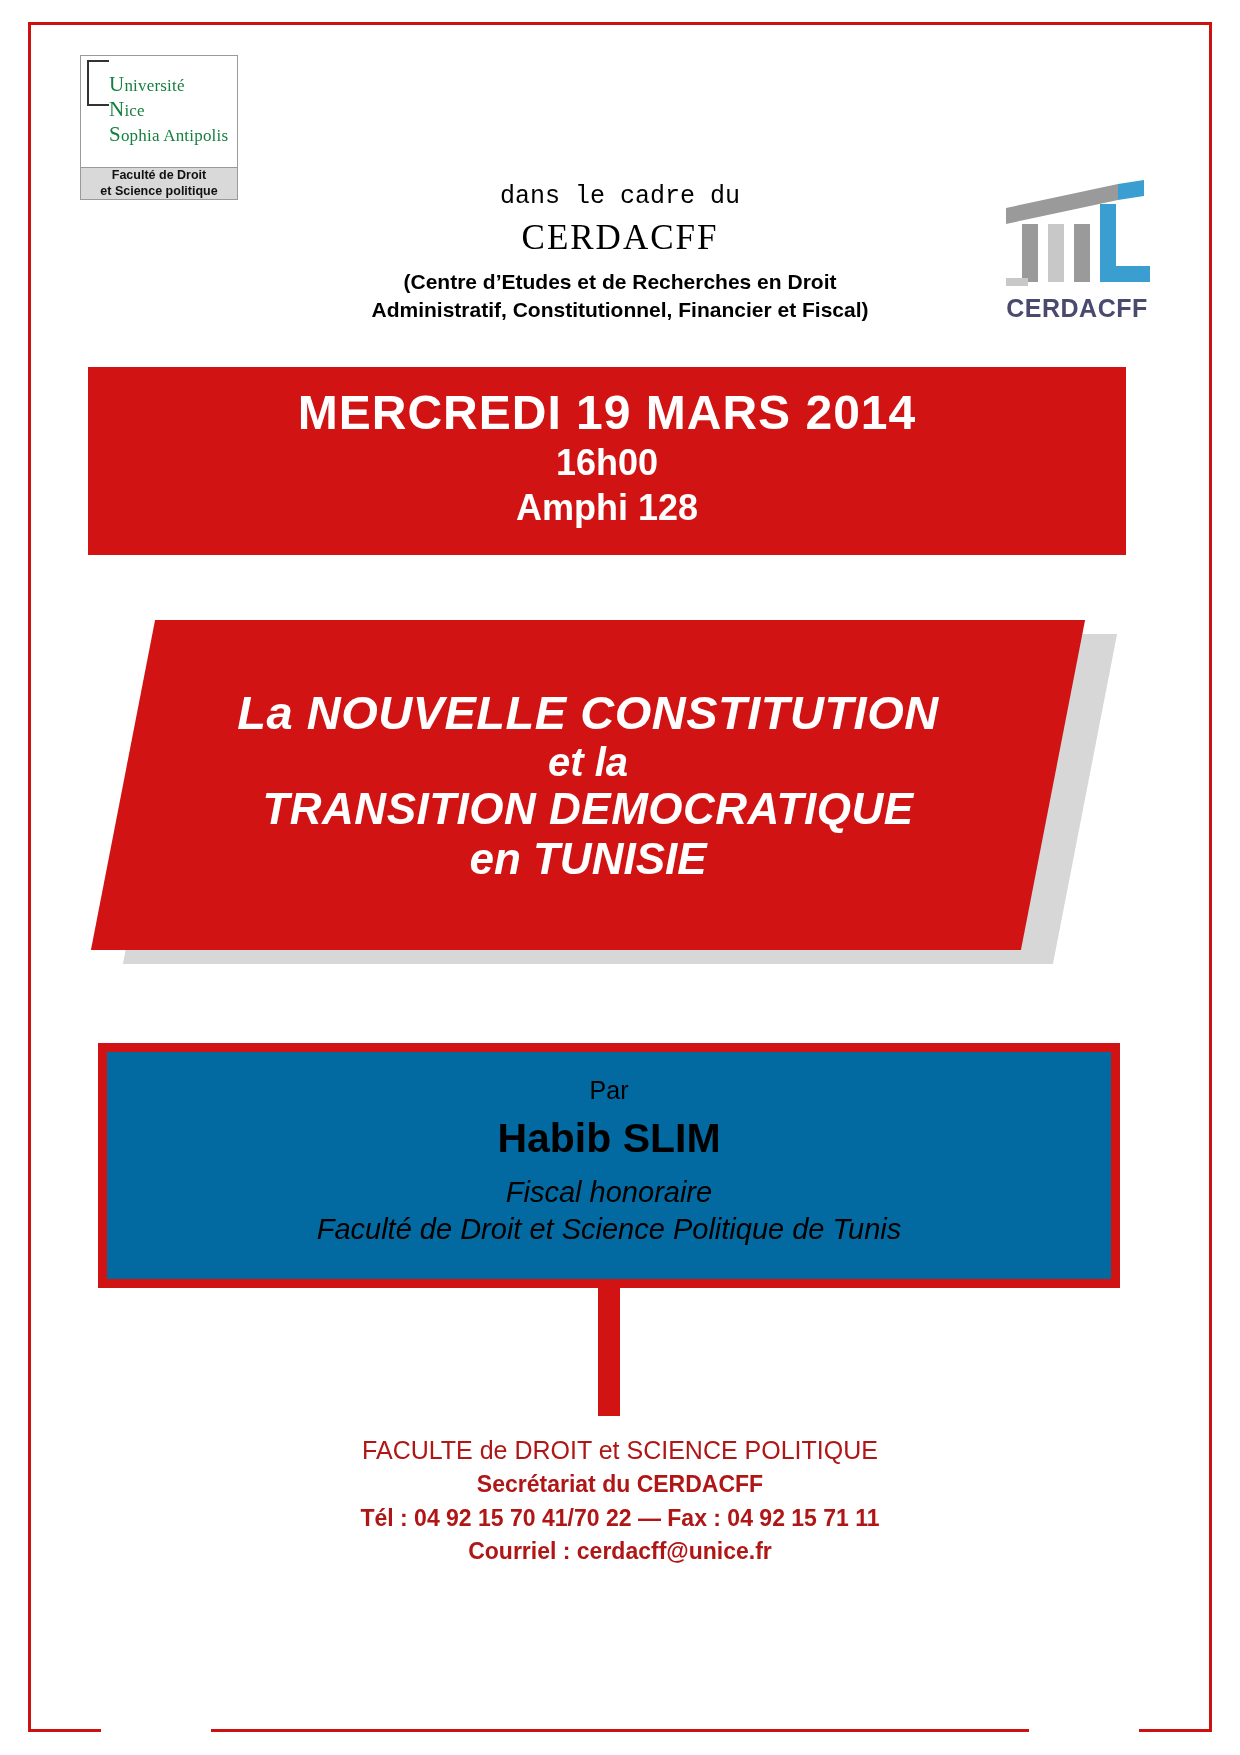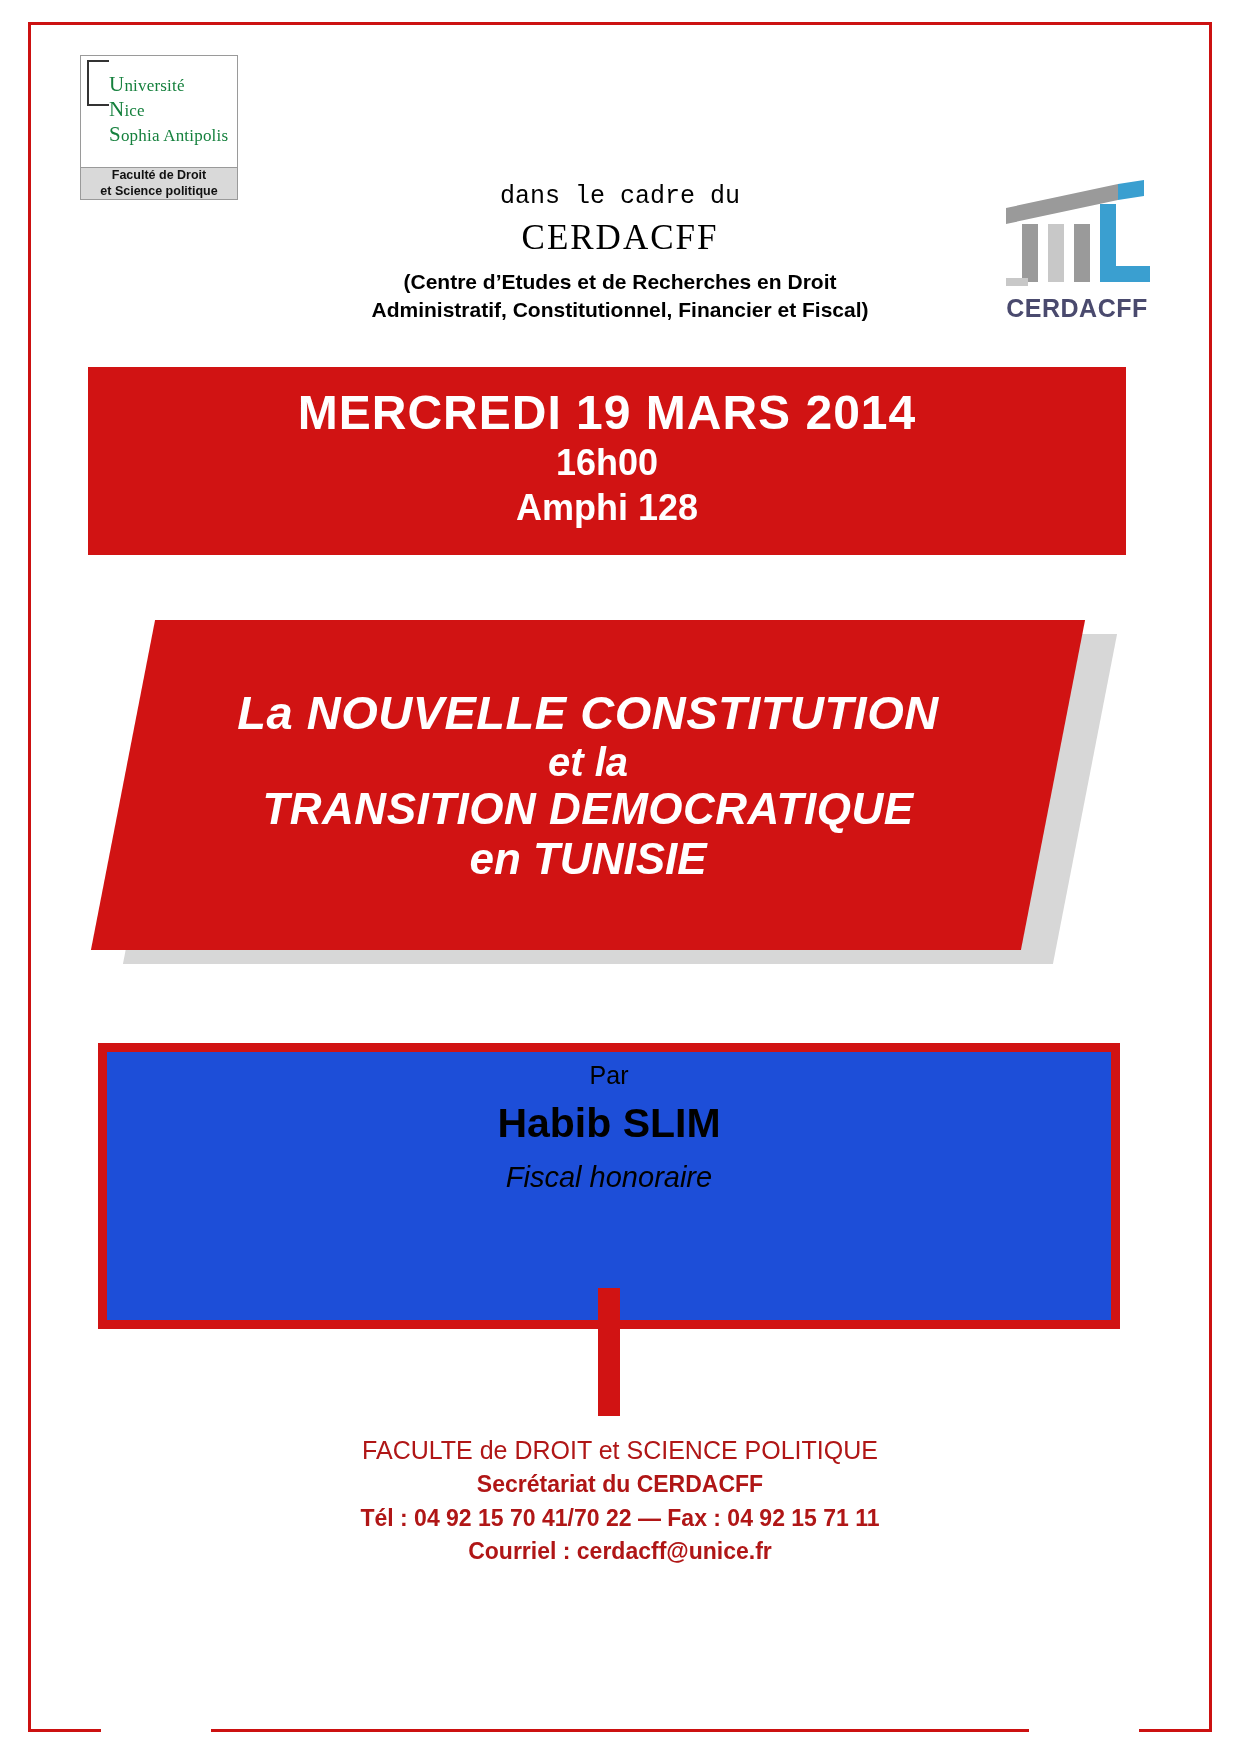--- a/index.html
+++ b/index.html
@@ -249,26 +249,26 @@
   .title-text .l2 { font-size: 40px; }
   .title-text .l3 { font-size: 44px; letter-spacing: 0.5px; }
   .title-text .l4 { font-size: 44px; }
 
   
   .speaker-box {
     position: absolute;
     left: 98px;
     top: 1043px;
     width: 1022px;
-    height: 286px;
+    height: 245px;
     border: 9px solid #d11313;
-    background: #1d4ed8;
-    box-sizing: border-box;
-    text-align: center;
-    padding-top: 7px;
+    background: #0369a1;
+    box-sizing: border-box;
+    text-align: center;
+    padding-top: 22px;
   }
   .speaker-box .par {
     font-size: 25px;
     color: #000;
     line-height: 1.3;
   }
   .speaker-box .name {
     font-size: 41px;
     font-weight: bold;
     color: #000;
@@ -386,20 +386,21 @@
       <div class="l2">et la</div>
       <div class="l3">TRANSITION DEMOCRATIQUE</div>
       <div class="l4">en TUNISIE</div>
     </div>
   </div>
 
   <div class="speaker-box">
     <div class="par">Par</div>
     <div class="name">Habib SLIM</div>
     <div class="role">Fiscal honoraire</div>
+    <div class="affil">Faculté de Droit et Science Politique de Tunis</div>
   </div>
 
   <div class="stem"></div>
 
   <div class="footer">
     <div class="f1">FACULTE de DROIT et SCIENCE POLITIQUE</div>
     <div class="f2">Secrétariat du CERDACFF</div>
     <div class="f3">Tél : 04 92 15 70 41/70 22 — Fax : 04 92 15 71 11</div>
     <div class="f4">Courriel :  cerdacff@unice.fr</div>
   </div>

